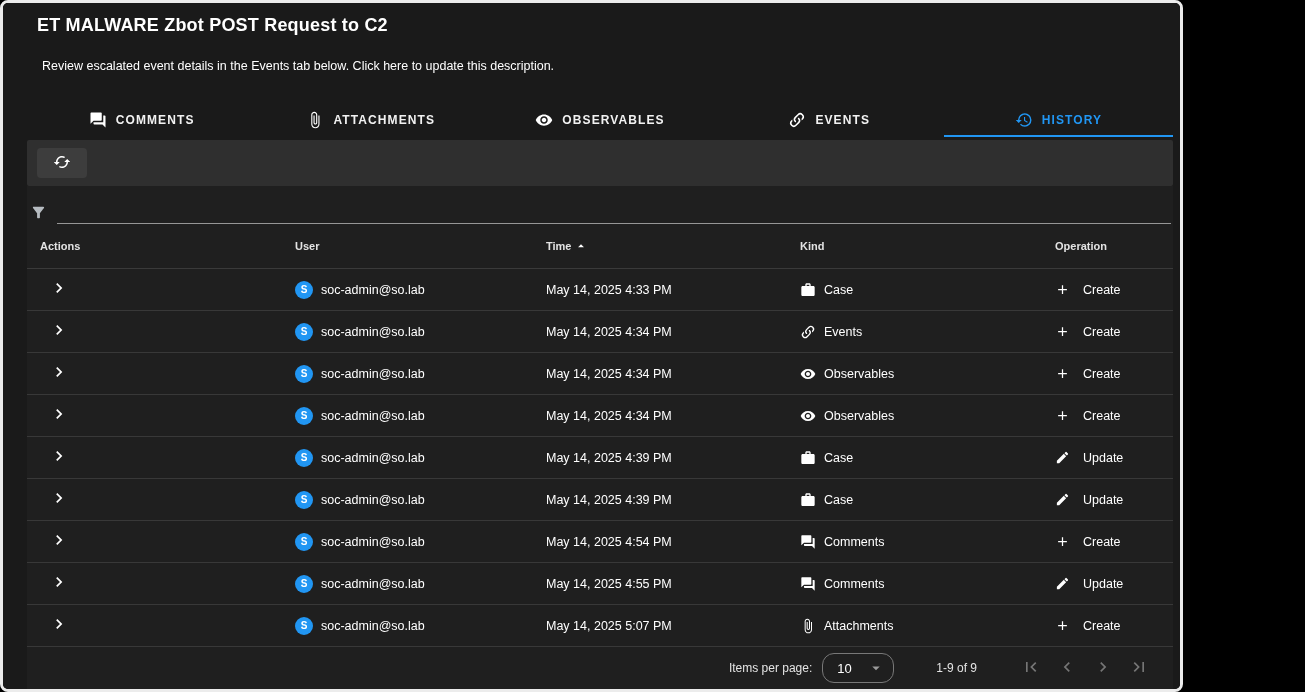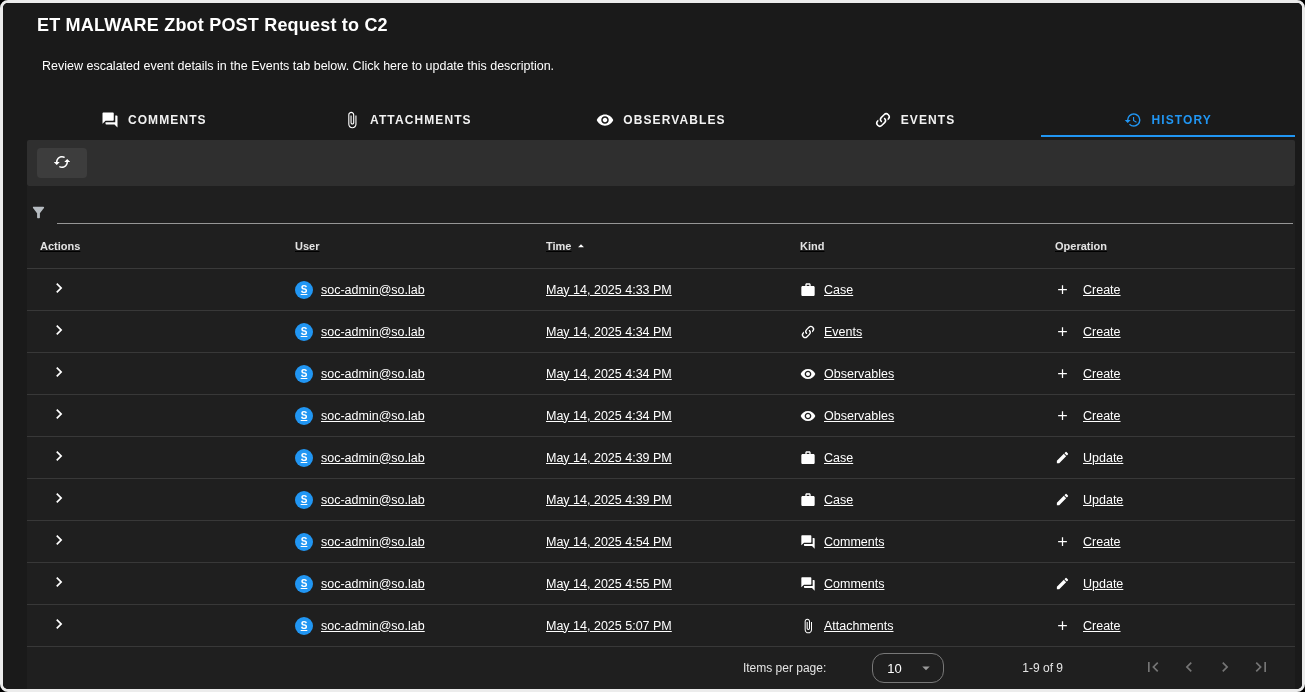--- a/index.html
+++ b/index.html
@@ -1,19 +1,19 @@
 <!DOCTYPE html>
 <html><head>
 <meta charset="utf-8">
 <style>
   * { margin:0; padding:0; box-sizing:border-box; }
   html,body { background:#000; }
   body { font-family:"Liberation Sans","DejaVu Sans",sans-serif; }
   .screen {
-    position:relative; width:1305px; height:692px;
+    position:relative; width:1183px; height:692px;
     background:#0a0a0a; border:3px solid #ececec; border-radius:8px;
     overflow:hidden; display:flex; flex-direction:column;align-items:center;
   }
   .inner { width:100%; height:100%; background:#1a1a1a; display:flex; flex-direction:column; }
 
   
   .case-title { margin:12px 8px 0 34px; color:#fff; font-size:18px; font-weight:700; letter-spacing:.2px; }
   .case-desc  { margin:23px 8px 10px 39px; color:#fff; font-size:12.5px; cursor:pointer; }
 
   
@@ -31,38 +31,38 @@
   .refresh-btn { width:50px; height:30px; background:#3d3d3d; border:none; border-radius:4px;
                  color:#fff; display:flex; align-items:center; justify-content:center; cursor:pointer; }
 
   
   .card { flex:1; margin:0 7px 0 24px; background:#1f1f1f; display:flex; flex-direction:column; }
   .filter-row { display:flex; align-items:flex-end; padding:13px 2px 0 3px; height:38px; }
   .filter-row .ficon { color:#b6bcc1; display:flex; margin-bottom:3px; }
   .filter-input { flex:1; margin-left:10px; background:transparent; border:none;
                   border-bottom:1px solid #969696; height:24px; color:#fff; font-size:13px; outline:none; }
 
-  .grid { display:grid; grid-template-columns:255px 251px 254px 255px 1fr;text-decoration:underline; }
+  .grid { display:grid; grid-template-columns:255px 251px 254px 255px 1fr; }
   .cell { padding-left:13px; display:flex; align-items:center; }
 
   .thead { height:45px; border-bottom:1px solid #3a3a3a; }
   .th { color:#e3e3e3; font-size:11px; font-weight:700; cursor:pointer; }
   .th .sort { display:flex; color:#fff; margin-left:3px; }
 
   .trow { height:42px; border-bottom:1px solid #383838; color:#fff; font-size:12.5px; font-weight:500; }
   .expand { background:none; border:none; color:#fff; display:flex; cursor:pointer; margin-left:7px; padding:2px; }
   .avatar { width:18px; height:18px; border-radius:50%; background:#2196f3; color:#fff;
             font-size:10px; font-weight:700; display:flex; align-items:center; justify-content:center; flex:0 0 auto; }
   .uname { margin-left:8px; }
   .kicon { display:flex; color:#fff; margin-right:8px; }
   .oicon { display:flex; color:#fff; margin-right:13px; }
 
   
   .tfoot { height:42px; display:flex; align-items:center; justify-content:flex-end;
-           padding-right:16px; color:#e4e4e4; font-size:12px;gap:36px; }
+           padding-right:16px; color:#e4e4e4; font-size:12px; }
   .ipp-label { font-weight:500; }
   .ipp-select { margin-left:10px; width:72px; height:30px; border:1px solid #787878; border-radius:12px;
                 display:flex; align-items:center; justify-content:space-between; padding:0 8px 0 14px;
                 color:#fff; font-size:13px; cursor:pointer; }
   .ipp-select .caret { color:#9a9a9a; display:flex; }
   .range { margin-left:42px; font-weight:500; }
   .pagers { margin-left:36px; display:flex; align-items:center; }
   .pg-btn { background:none; border:none; color:#757575; display:flex; align-items:center;
             justify-content:center; width:36px; height:36px; cursor:default; }
 </style>

